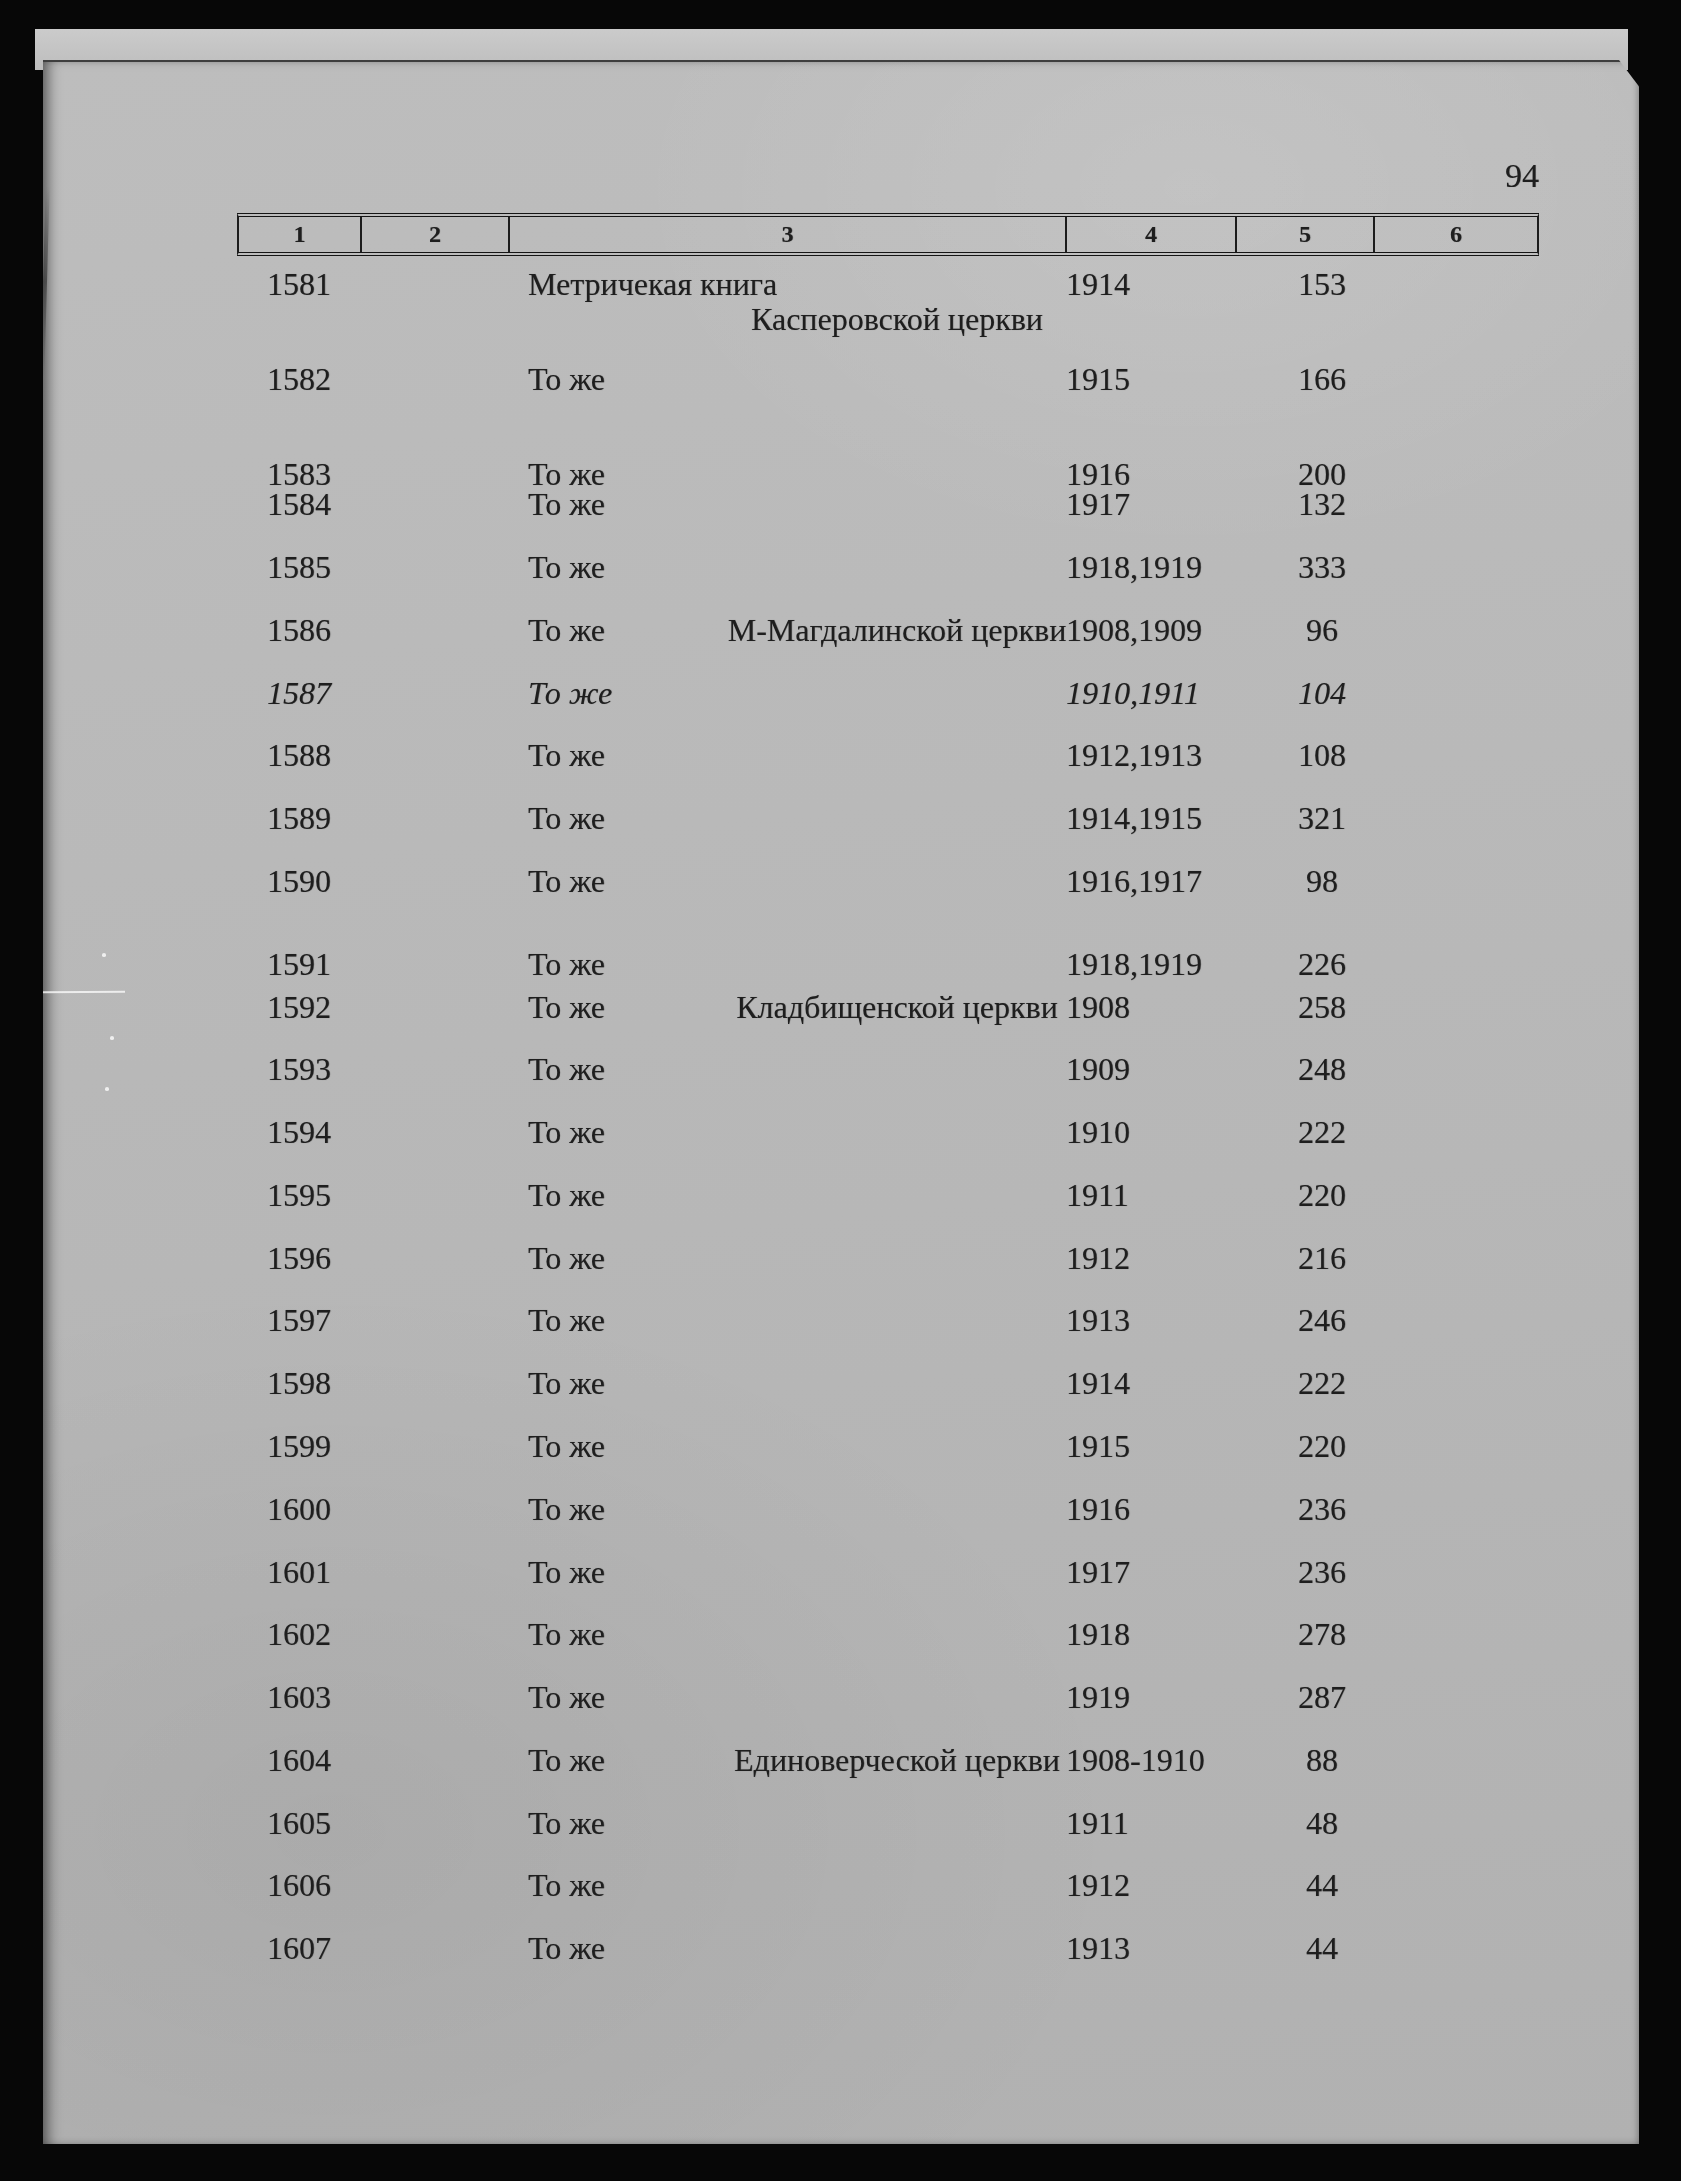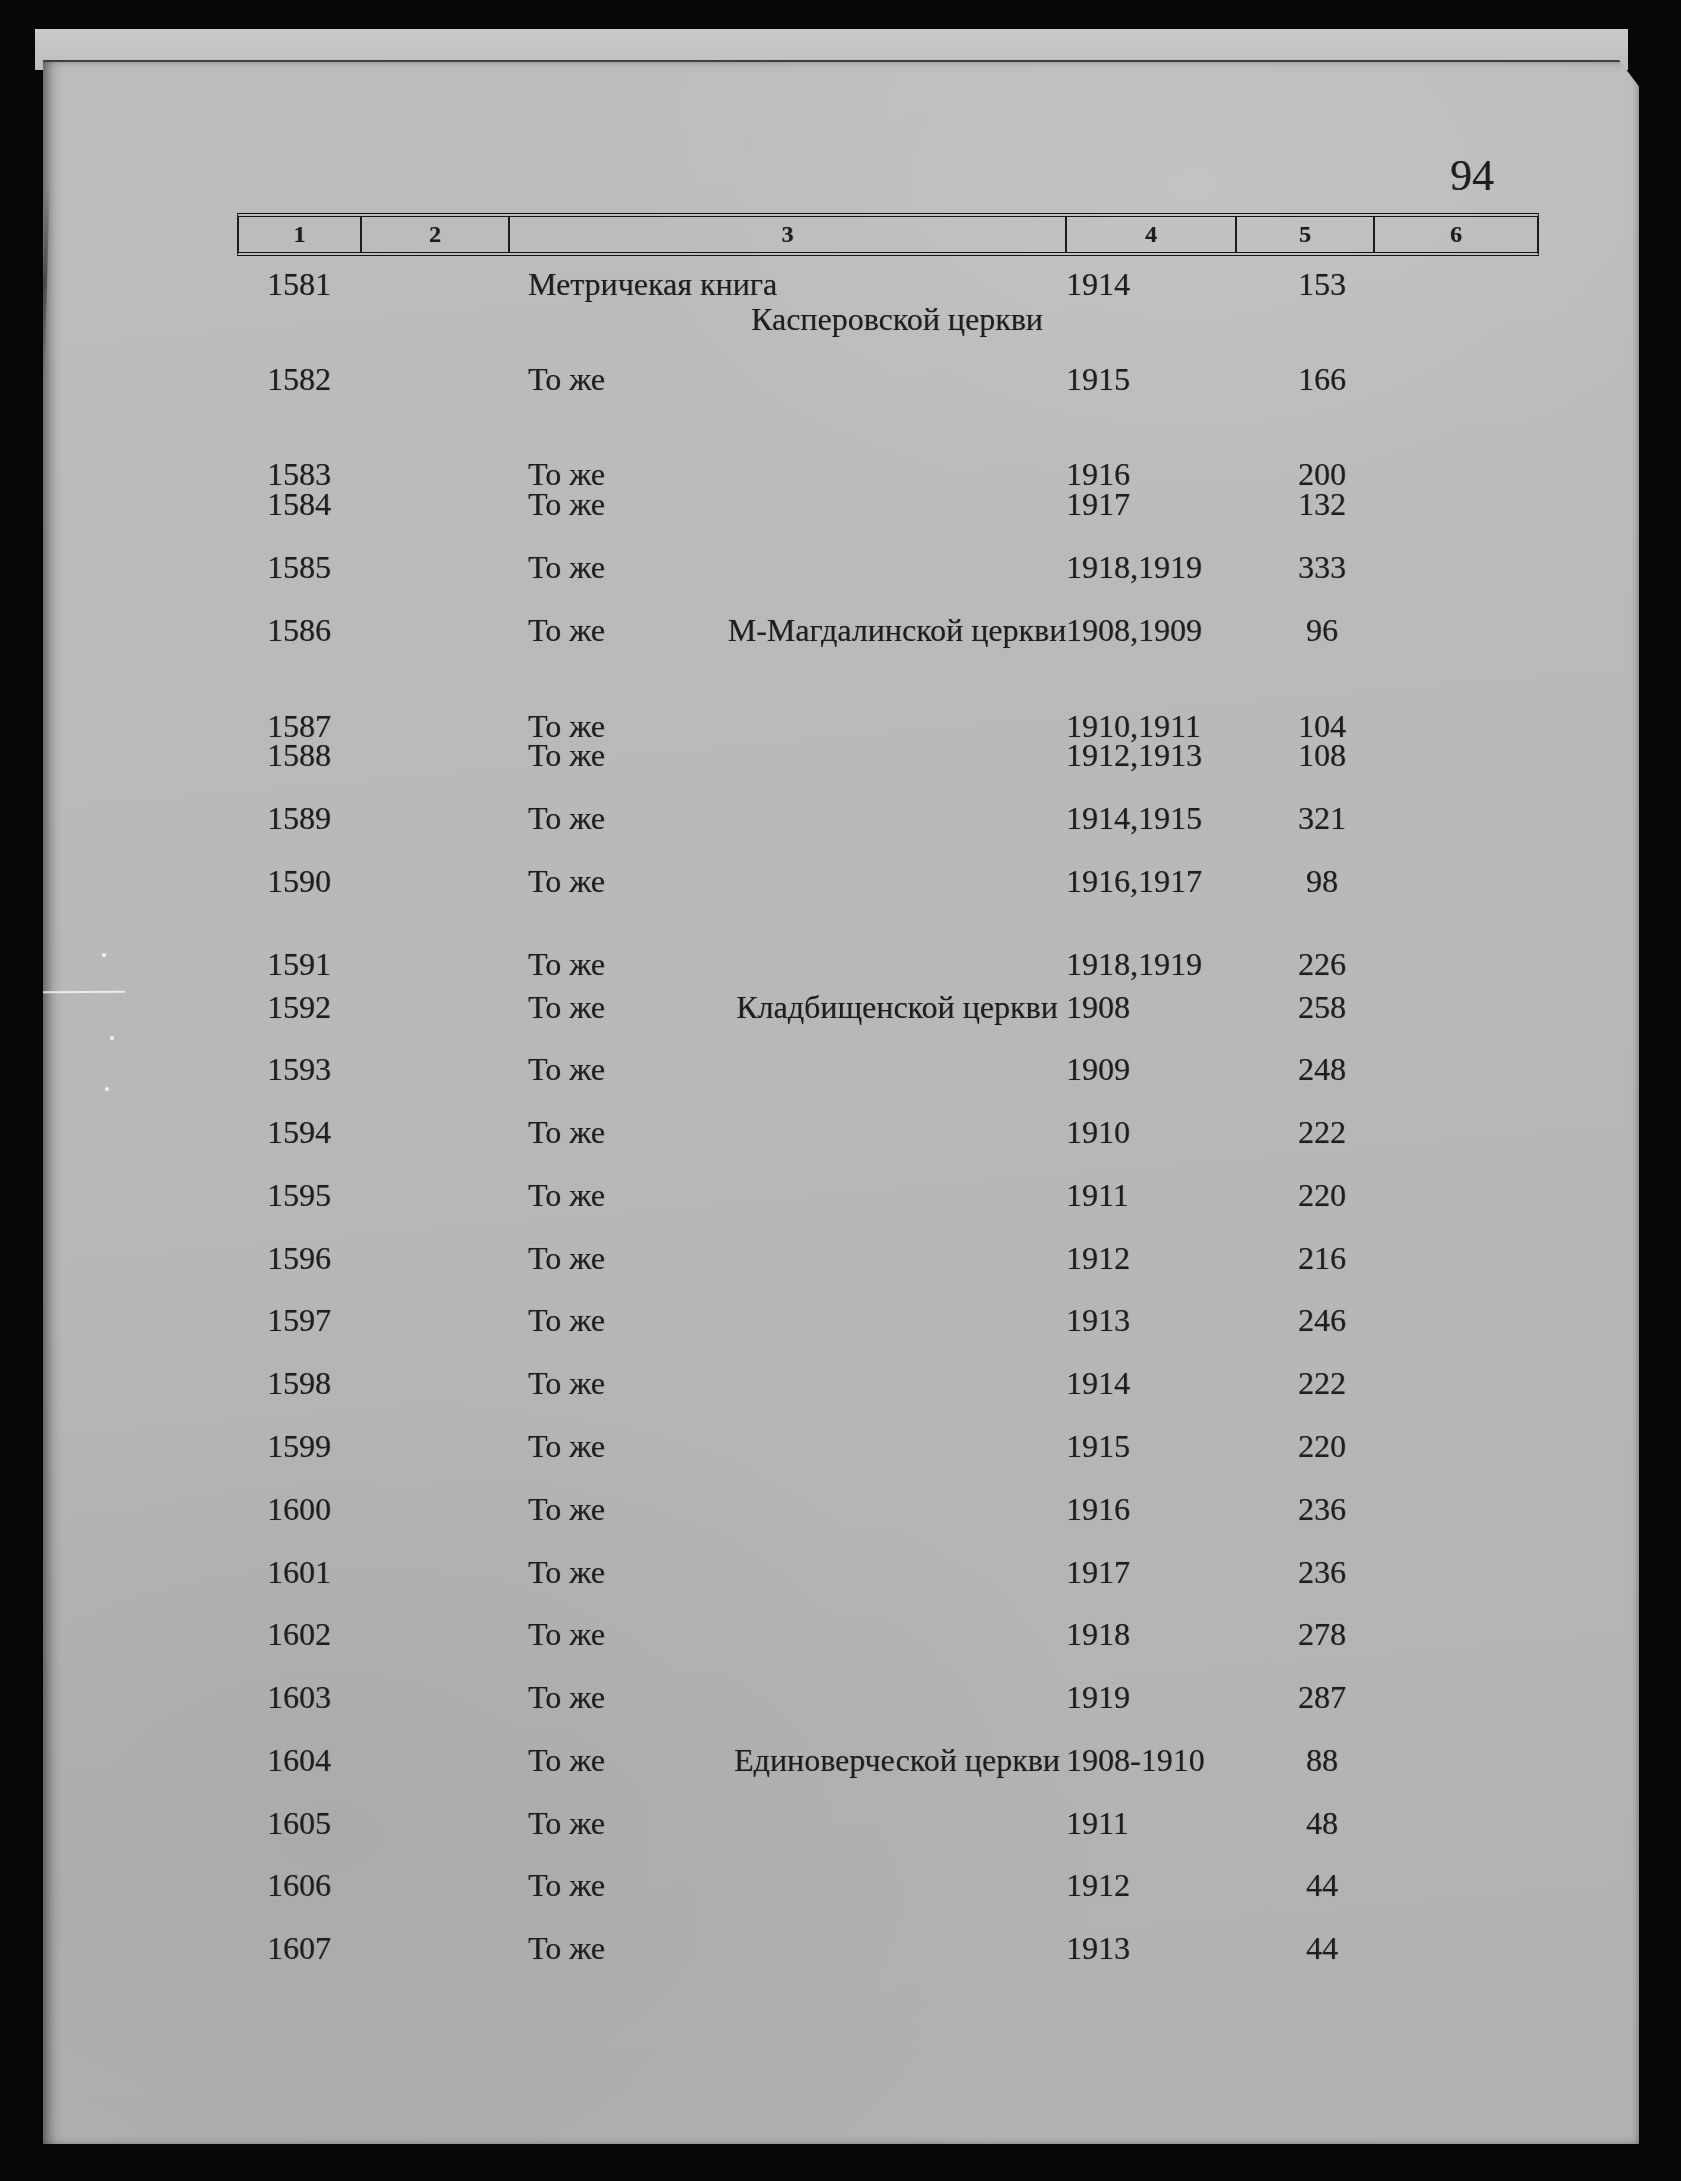--- a/index.html
+++ b/index.html
@@ -25,22 +25,22 @@
       linear-gradient(175deg, #bdbdbd 0%, #b7b7b7 55%, #b1b1b1 100%);
     border-top: 2.7px solid #3e3e3e;
     box-shadow:
       inset 10.6px 0 14px -6.2px rgba(0,0,0,0.55),
       inset -4.4px 0 7px -3.5px rgba(0,0,0,0.30),
       inset 0 -5.3px 8.9px -5.3px rgba(0,0,0,0.25);
     clip-path: polygon(0 0, 1576px 0, 1596px 26.6px, 1596px 2084px, 0 2084px);
   }
   .page-number {
     position: absolute; left: 1407px; top: 96px;
-    width: 89px; text-align: left;
-    font-size: 44px; line-height: 35px;
+    width: 89px; text-align: right;
+    font-size: 34px; line-height: 35px;
     color: var(--ink, #1e1e1e);
   }
   .table-header {
     position: absolute; left: 194px; top: 151px;
     width: 1302px; height: 43px;
     display: flex;
     box-sizing: border-box;
     border: 2.7px solid #1c1c1c;
     border-top: 4.4px double #151515;
     border-bottom: 4.4px double #151515;
@@ -148,21 +148,21 @@
     <span class="cell years">1918,1919</span>
     <span class="cell sheets">333</span>
   </div>
       <div class="row" style="top: 550px;">
     <span class="cell no">1586</span>
     <span class="cell title">То же</span>
     <span class="cell church">М-Магдалинской церкви</span>
     <span class="cell years">1908,1909</span>
     <span class="cell sheets">96</span>
   </div>
-      <div class="row" style="top: 646px;">
+      <div class="row" style="top: 613px; font-style: italic;">
     <span class="cell no">1587</span>
     <span class="cell title">То же</span>
 
     <span class="cell years">1910,1911</span>
     <span class="cell sheets">104</span>
   </div>
       <div class="row" style="top: 675px;">
     <span class="cell no">1588</span>
     <span class="cell title">То же</span>
 

